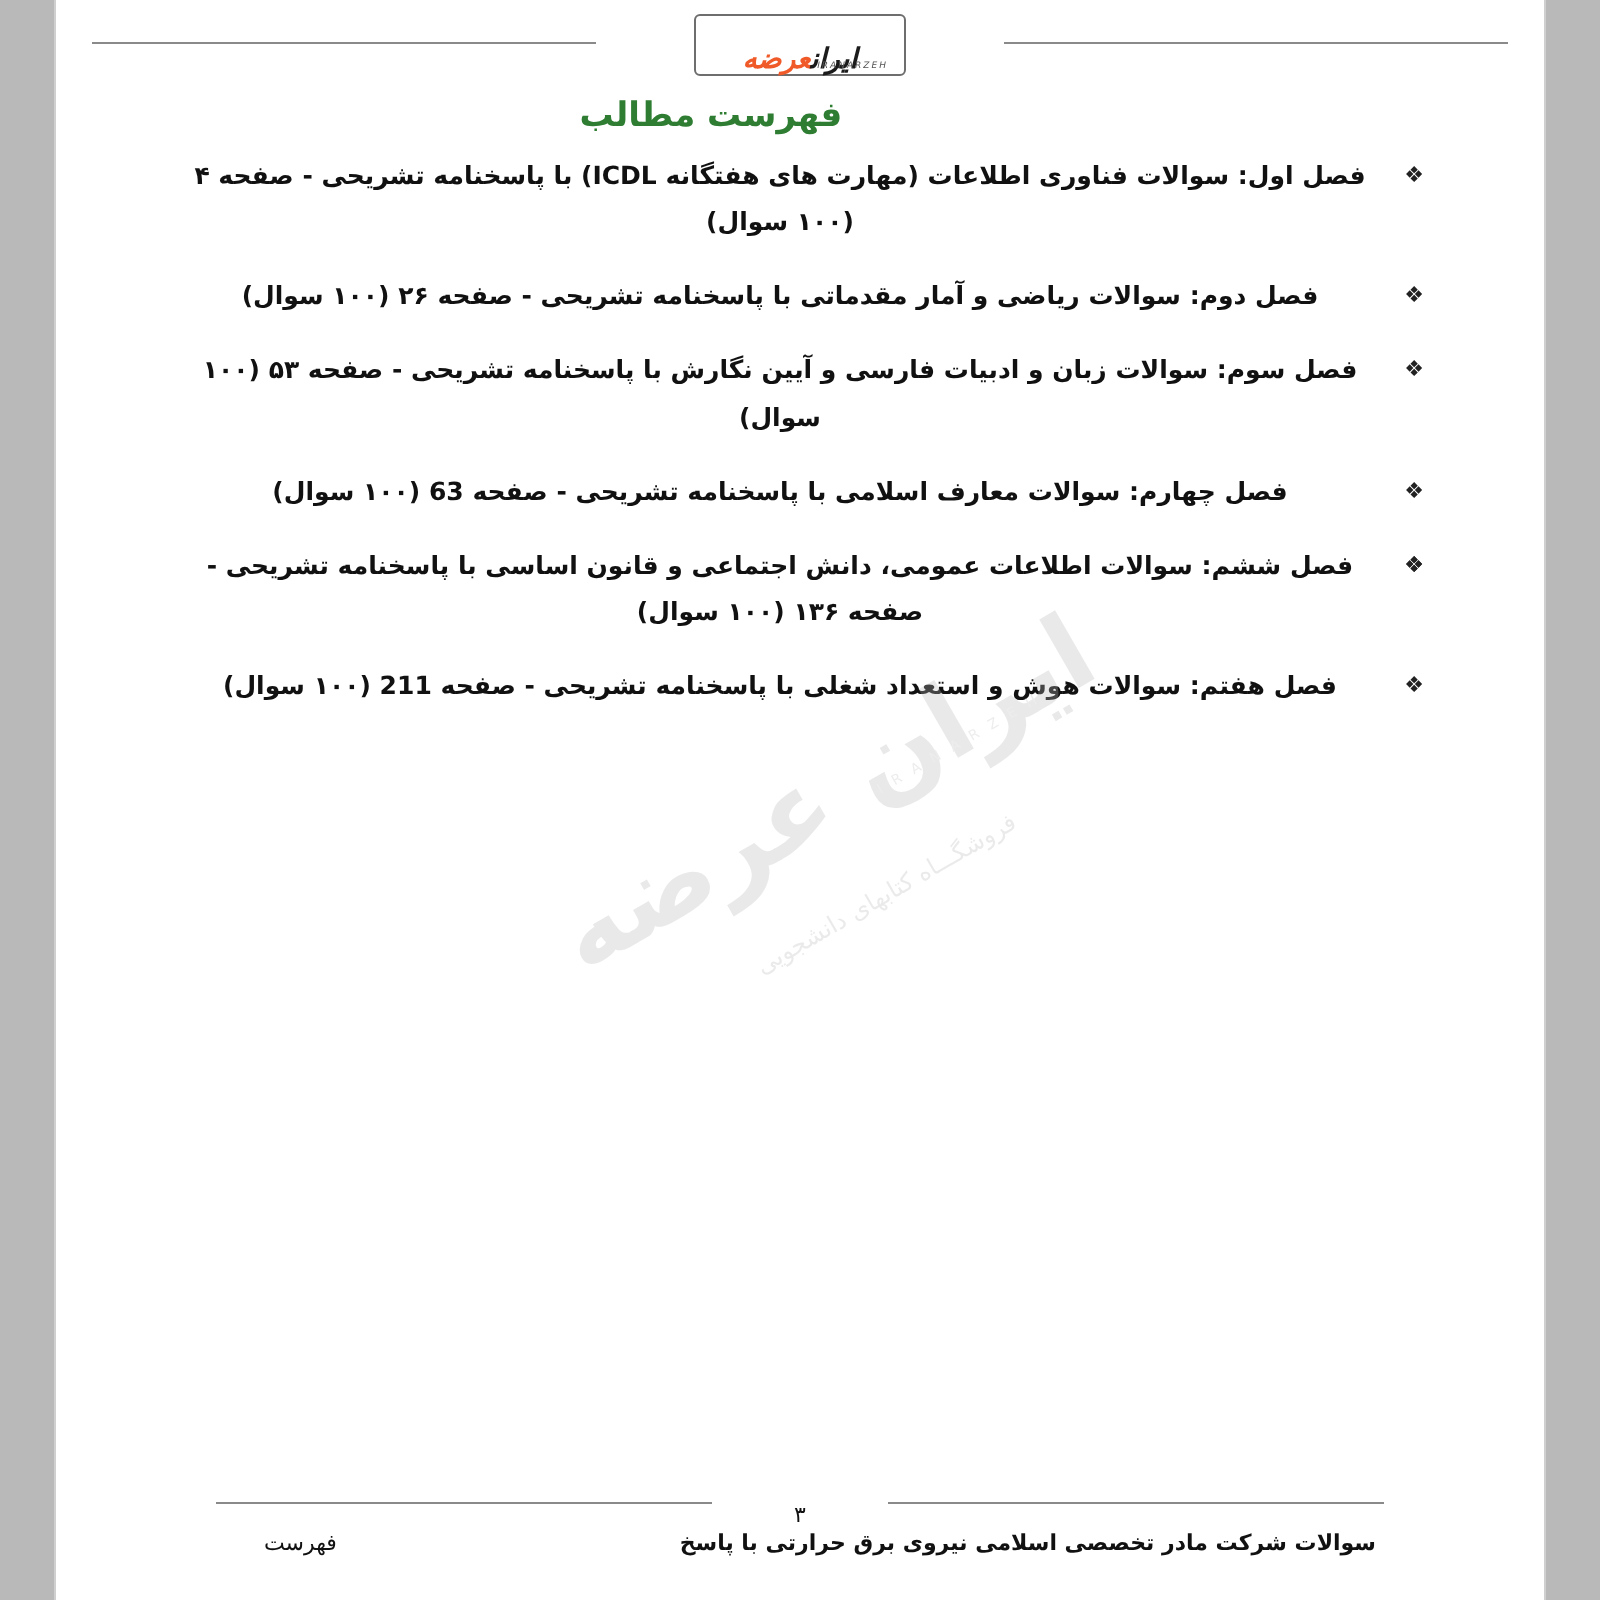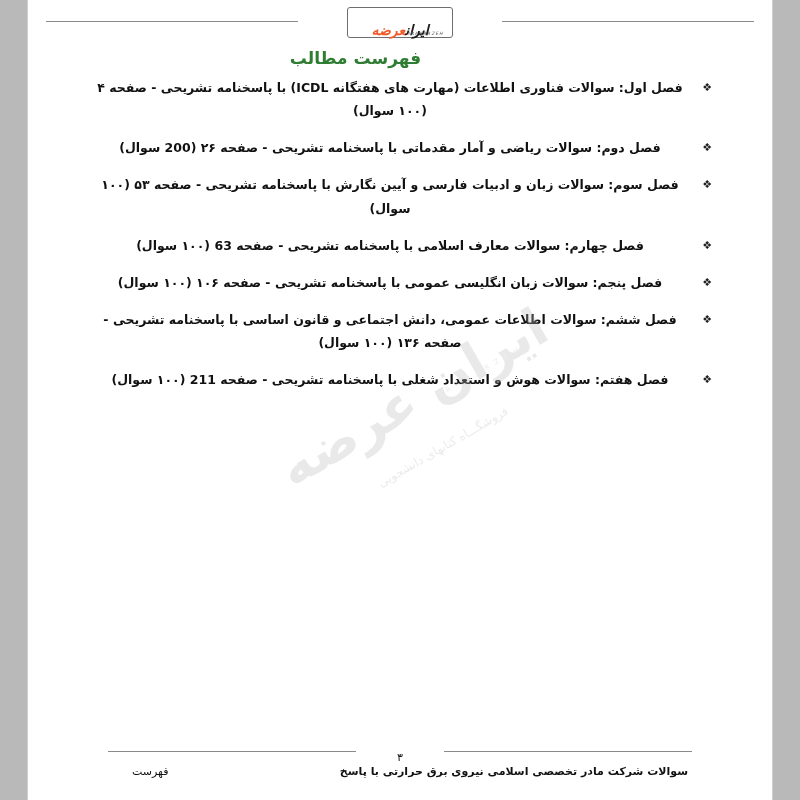--- a/index.html
+++ b/index.html
@@ -227,36 +227,35 @@
 
     <div class="toc">
 
       <div class="toc-item">
         <span class="bullet">❖</span>
         <span class="toc-text">فصل اول: سوالات فناوری اطلاعات (مهارت های هفتگانه ICDL) با پاسخنامه تشریحی - صفحه ۴ (۱۰۰ سوال)</span>
       </div>
 
       <div class="toc-item">
         <span class="bullet">❖</span>
-        <span class="toc-text">فصل دوم: سوالات ریاضی و آمار مقدماتی با پاسخنامه تشریحی - صفحه ۲۶ (200 سوال)</span>
+        <span class="toc-text">فصل دوم: سوالات ریاضی و آمار مقدماتی با پاسخنامه تشریحی - صفحه ۲۶ (۱۰۰ سوال)</span>
       </div>
 
       <div class="toc-item">
         <span class="bullet">❖</span>
         <span class="toc-text">فصل سوم: سوالات زبان و ادبیات فارسی و آیین نگارش با پاسخنامه تشریحی - صفحه ۵۳ (۱۰۰ سوال)</span>
       </div>
 
       <div class="toc-item">
         <span class="bullet">❖</span>
         <span class="toc-text">فصل چهارم: سوالات معارف اسلامی با پاسخنامه تشریحی - صفحه 63 (۱۰۰ سوال)</span>
       </div>
 
       <div class="toc-item">
         <span class="bullet">❖</span>
-        <span class="toc-text">فصل پنجم: سوالات زبان انگلیسی عمومی با پاسخنامه تشریحی - صفحه ۱۰۶ (۱۰۰ سوال)</span>
       </div>
 
       <div class="toc-item">
         <span class="bullet">❖</span>
         <span class="toc-text">فصل ششم: سوالات اطلاعات عمومی، دانش اجتماعی و قانون اساسی با پاسخنامه تشریحی - صفحه ۱۳۶ (۱۰۰ سوال)</span>
       </div>
 
       <div class="toc-item">
         <span class="bullet">❖</span>
         <span class="toc-text">فصل هفتم: سوالات هوش و استعداد شغلی با پاسخنامه تشریحی - صفحه 211 (۱۰۰ سوال)</span>

